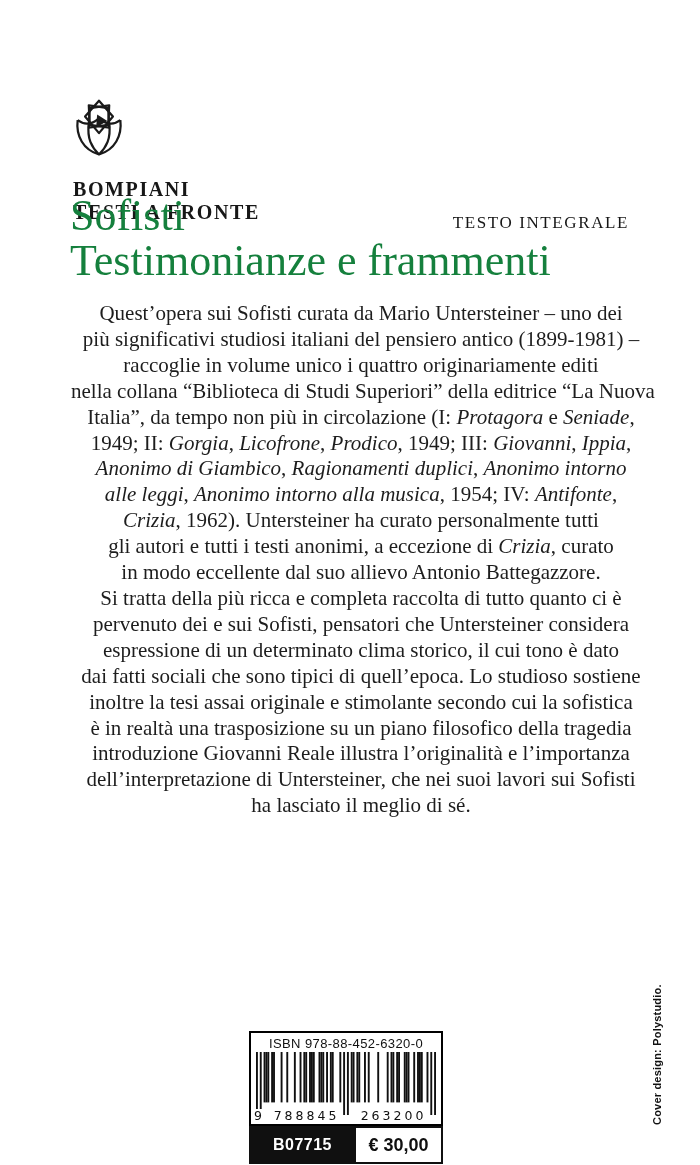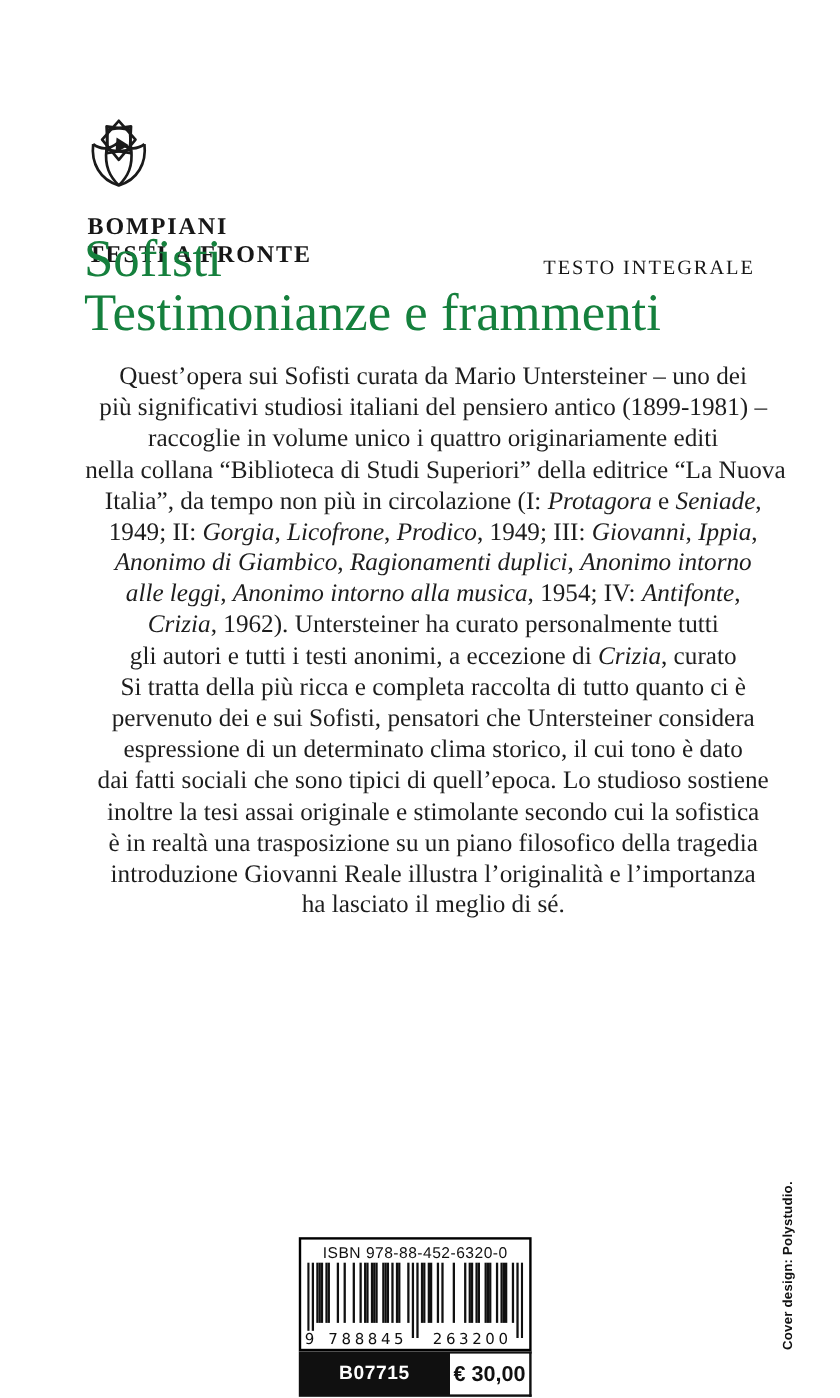--- a/index.html
+++ b/index.html
@@ -48,21 +48,21 @@
     position:absolute; bottom:1px; left:5px; right:5px; height:14px;
     font-family:"DejaVu Sans", sans-serif; font-size:12.5px; line-height:14px; color:#101010;
   }
   .bc-digits span { position:absolute; background:#fff; text-align:center; }
   .d-lead { left:-4px; width:12px; }
   .d-g1 { left:15px; width:71px; letter-spacing:3px; }
   .d-g2 { left:102px; width:71px; letter-spacing:3px; }
 
   .label-bottom { display:flex; width:194px; height:38px; }
   .code-box {
-    width:126px; background:#101010; color:#ffffff;
+    width:107px; background:#101010; color:#ffffff;
     display:flex; align-items:center; justify-content:center;
     font-family:"Liberation Sans", sans-serif; font-weight:bold; font-size:16px; letter-spacing:0.5px;
   }
   .price-box {
     flex:1; box-sizing:border-box; border:2px solid #101010; border-left:none; background:#fff;
     display:flex; align-items:center; justify-content:center;
     font-family:"Liberation Sans", sans-serif; font-weight:bold; font-size:18px; color:#101010;
   }
 
   
@@ -106,27 +106,29 @@
       <div class="line"><span>Quest’opera sui Sofisti curata da Mario Untersteiner – uno dei</span></div>
       <div class="line"><span>più significativi studiosi italiani del pensiero antico (1899-1981) –</span></div>
       <div class="line"><span>raccoglie in volume unico i quattro originariamente editi</span></div>
       <div class="line"><span>nella collana “Biblioteca di Studi Superiori” della editrice “La Nuova</span></div>
       <div class="line"><span>Italia”, da tempo non più in circolazione (I: </span><span class="it">Protagora</span><span> e </span><span class="it">Seniade</span><span>,</span></div>
       <div class="line"><span>1949; II: </span><span class="it">Gorgia</span><span>, </span><span class="it">Licofrone</span><span>, </span><span class="it">Prodico</span><span>, 1949; III: </span><span class="it">Giovanni</span><span>, </span><span class="it">Ippia</span><span>,</span></div>
       <div class="line"><span class="it">Anonimo di Giambico</span><span>, </span><span class="it">Ragionamenti duplici</span><span>, </span><span class="it">Anonimo intorno</span></div>
       <div class="line"><span class="it">alle leggi</span><span>, </span><span class="it">Anonimo intorno alla musica</span><span>, 1954; IV: </span><span class="it">Antifonte</span><span>,</span></div>
       <div class="line"><span class="it">Crizia</span><span>, 1962). Untersteiner ha curato personalmente tutti</span></div>
       <div class="line"><span>gli autori e tutti i testi anonimi, a eccezione di </span><span class="it">Crizia</span><span>, curato</span></div>
+      <div class="line"><span>in modo eccellente dal suo allievo Antonio Battegazzore.</span></div>
       <div class="line"><span>Si tratta della più ricca e completa raccolta di tutto quanto ci è</span></div>
       <div class="line"><span>pervenuto dei e sui Sofisti, pensatori che Untersteiner considera</span></div>
       <div class="line"><span>espressione di un determinato clima storico, il cui tono è dato</span></div>
       <div class="line"><span>dai fatti sociali che sono tipici di quell’epoca. Lo studioso sostiene</span></div>
       <div class="line"><span>inoltre la tesi assai originale e stimolante secondo cui la sofistica</span></div>
       <div class="line"><span>è in realtà una trasposizione su un piano filosofico della tragedia</span></div>
       <div class="line"><span>introduzione Giovanni Reale illustra l’originalità e l’importanza</span></div>
+      <div class="line"><span>dell’interpretazione di Untersteiner, che nei suoi lavori sui Sofisti</span></div>
       <div class="line"><span>ha lasciato il meglio di sé.</span></div>
     </div>
 
   <div class="barcode-label">
     <div class="bc-box">
       <div class="bc-isbn">ISBN 978-88-452-6320-0</div>
       <svg class="bc-bars" id="bc-bars" viewBox="0 0 95 60" preserveAspectRatio="none">
           <rect x="0" y="0" width="1" height="60" fill="#101010"></rect>
           <rect x="2" y="0" width="1" height="60" fill="#101010"></rect>
           <rect x="4" y="0" width="1" height="48" fill="#101010"></rect>

